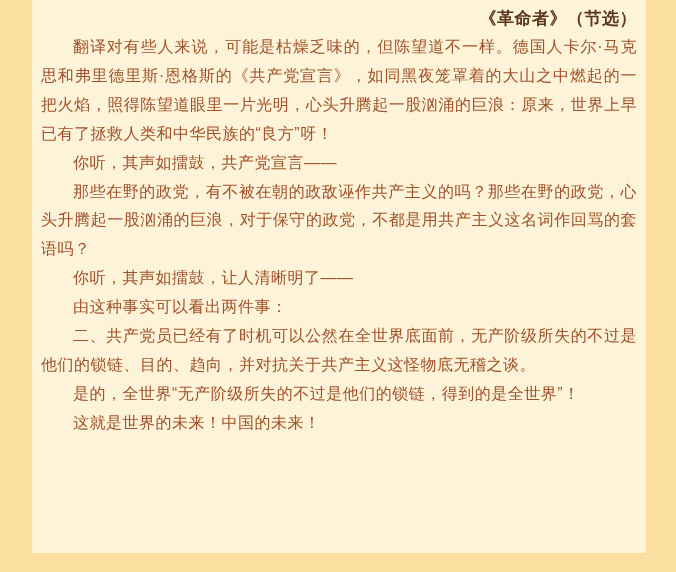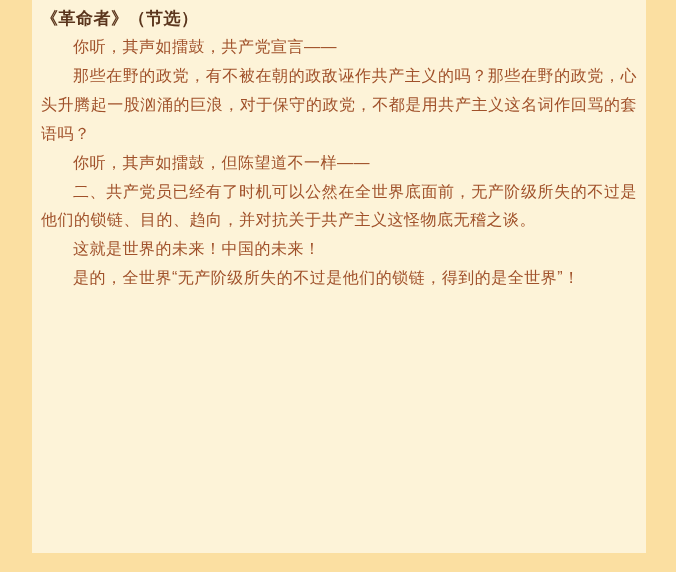--- a/index.html
+++ b/index.html
@@ -21,40 +21,42 @@
     width:614px;
     height:553px;
     background:var(--card-bg);
     padding:7px 9px 0 9px;
     overflow:hidden;
   }
   .doc-title{
     color:var(--title-text);
     font-size:17px;
     font-weight:bold;
-    text-align:left;
+    text-align:right;
     line-height:24px;
     margin-bottom:2px;
     letter-spacing:0.5px;
   }
   .para{
     color:var(--body-text);
     font-size:16px;
     line-height:28.9px;
     text-indent:2em;
     text-align:justify;
     letter-spacing:0.5px;
   }
 </style>
 </head>
 <body>
 
 <div class="card">
   <h1 class="doc-title">《革命者》（节选）</h1>
   <div>
+      <p class="para">翻译对有些人来说，可能是枯燥乏味的，但陈望道不一样。德国人卡尔·马克思和弗里德里斯·恩格斯的《共产党宣言》，如同黑夜笼罩着的大山之中燃起的一把火焰，照得陈望道眼里一片光明，心头升腾起一股汹涌的巨浪：原来，世界上早已有了拯救人类和中华民族的“良方”呀！</p>
       <p class="para">你听，其声如擂鼓，共产党宣言——</p>
       <p class="para">那些在野的政党，有不被在朝的政敌诬作共产主义的吗？那些在野的政党，心头升腾起一股汹涌的巨浪，对于保守的政党，不都是用共产主义这名词作回骂的套语吗？</p>
-      <p class="para">你听，其声如擂鼓，但陈望道不一样——</p>
+      <p class="para">你听，其声如擂鼓，让人清晰明了——</p>
+      <p class="para">由这种事实可以看出两件事：</p>
       <p class="para">二、共产党员已经有了时机可以公然在全世界底面前，无产阶级所失的不过是他们的锁链、目的、趋向，并对抗关于共产主义这怪物底无稽之谈。</p>
+      <p class="para">是的，全世界“无产阶级所失的不过是他们的锁链，得到的是全世界”！</p>
       <p class="para">这就是世界的未来！中国的未来！</p>
-      <p class="para">是的，全世界“无产阶级所失的不过是他们的锁链，得到的是全世界”！</p>
     </div>
 </div>
 
 </body></html>

